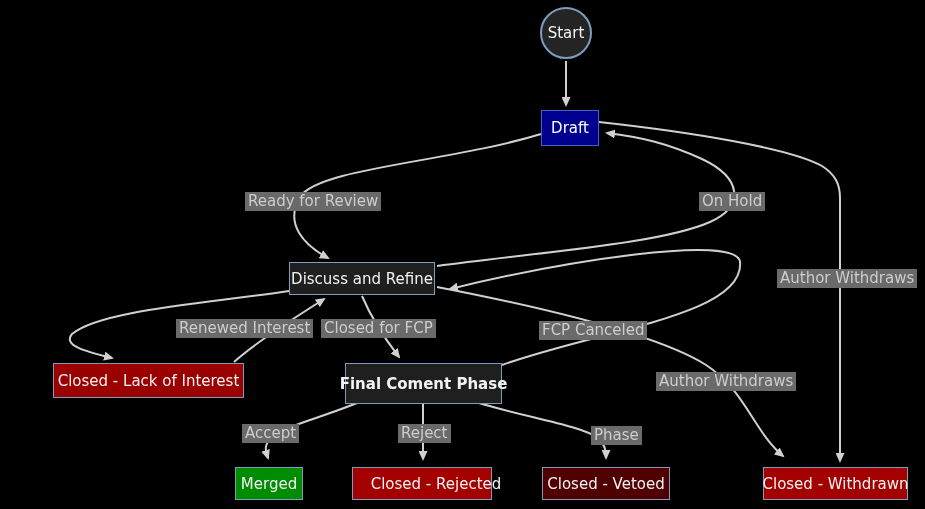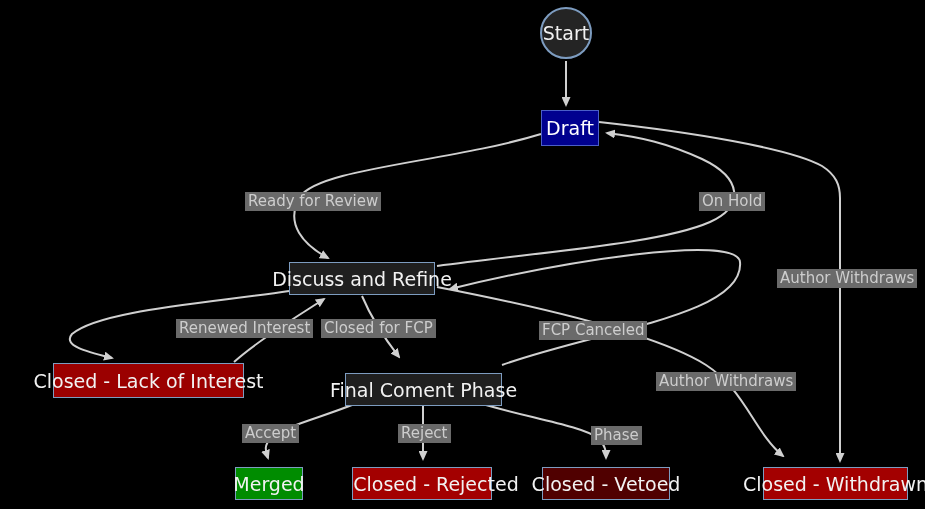--- a/index.html
+++ b/index.html
@@ -8,21 +8,21 @@
     width:925px;height:509px;
     background:#000;
     font-family:"DejaVu Sans","Liberation Sans",sans-serif;
     overflow:hidden;
   }
   svg.edges{position:absolute;left:0;top:0;width:925px;height:509px;}
   .node{
     position:absolute;
     display:flex;align-items:center;justify-content:center;
     box-sizing:border-box;
-    font-size:19px;
+    font-size:15px;
     color:#f2f2f2;
     border:1px solid #7d9cc0;
     background:#1f1f1f;
     white-space:nowrap;
   }
   .node.circle{border-radius:50%;border-width:2px;background:#242424;}
   .node.navy{background:#00008f;border-color:#4a5ec8;color:#ffffff;}
   .node.red{background:#9b0000;}
   .node.red2{background:#a30000;}
   .node.darkred{background:#500000;}
@@ -65,21 +65,21 @@
   </svg>
 
   <div class="node circle" style="left:540px;top:7px;width:52px;height:52px;">Start</div>
 
   <div class="node navy" style="left:541px;top:110px;width:58px;height:36px;">Draft</div>
 
   <div class="node" style="left:289px;top:262px;width:146px;height:33px;">Discuss and Refine</div>
 
   <div class="node red" style="left:53px;top:363px;width:191px;height:35px;">Closed - Lack of Interest</div>
 
-  <div class="node" style="left:345px;top:373px;width:157px;height:33px;">Final Coment Phase</div>
+  <div class="node" style="left:345px;top:363px;width:157px;height:41px;font-weight:bold;">Final Coment Phase</div>
 
   <div class="node green" style="left:235px;top:467px;width:68px;height:33px;">Merged</div>
 
   <div class="node red2" style="left:352px;top:467px;width:140px;height:33px;padding-left:28px;">Closed - Rejected</div>
 
   <div class="node darkred" style="left:542px;top:467px;width:128px;height:33px;">Closed - Vetoed</div>
 
   <div class="node red2" style="left:763px;top:467px;width:145px;height:33px;">Closed - Withdrawn</div>
 
   <span class="edge-label" style="left:245px;top:192px;">Ready for Review</span>

